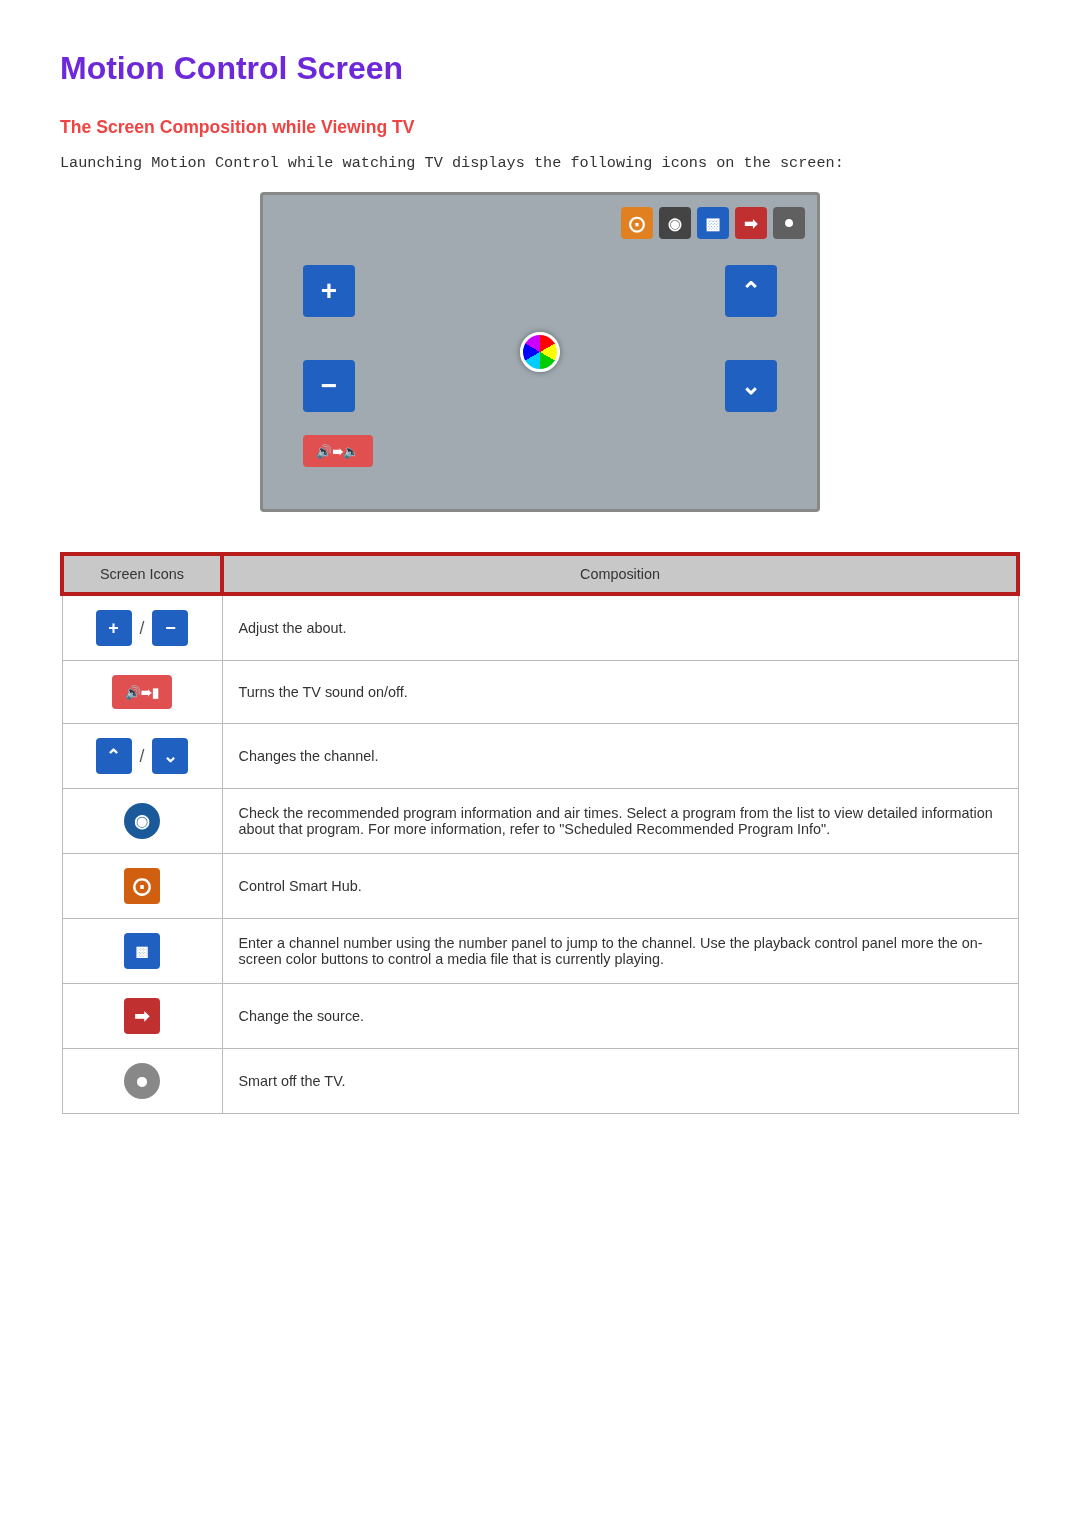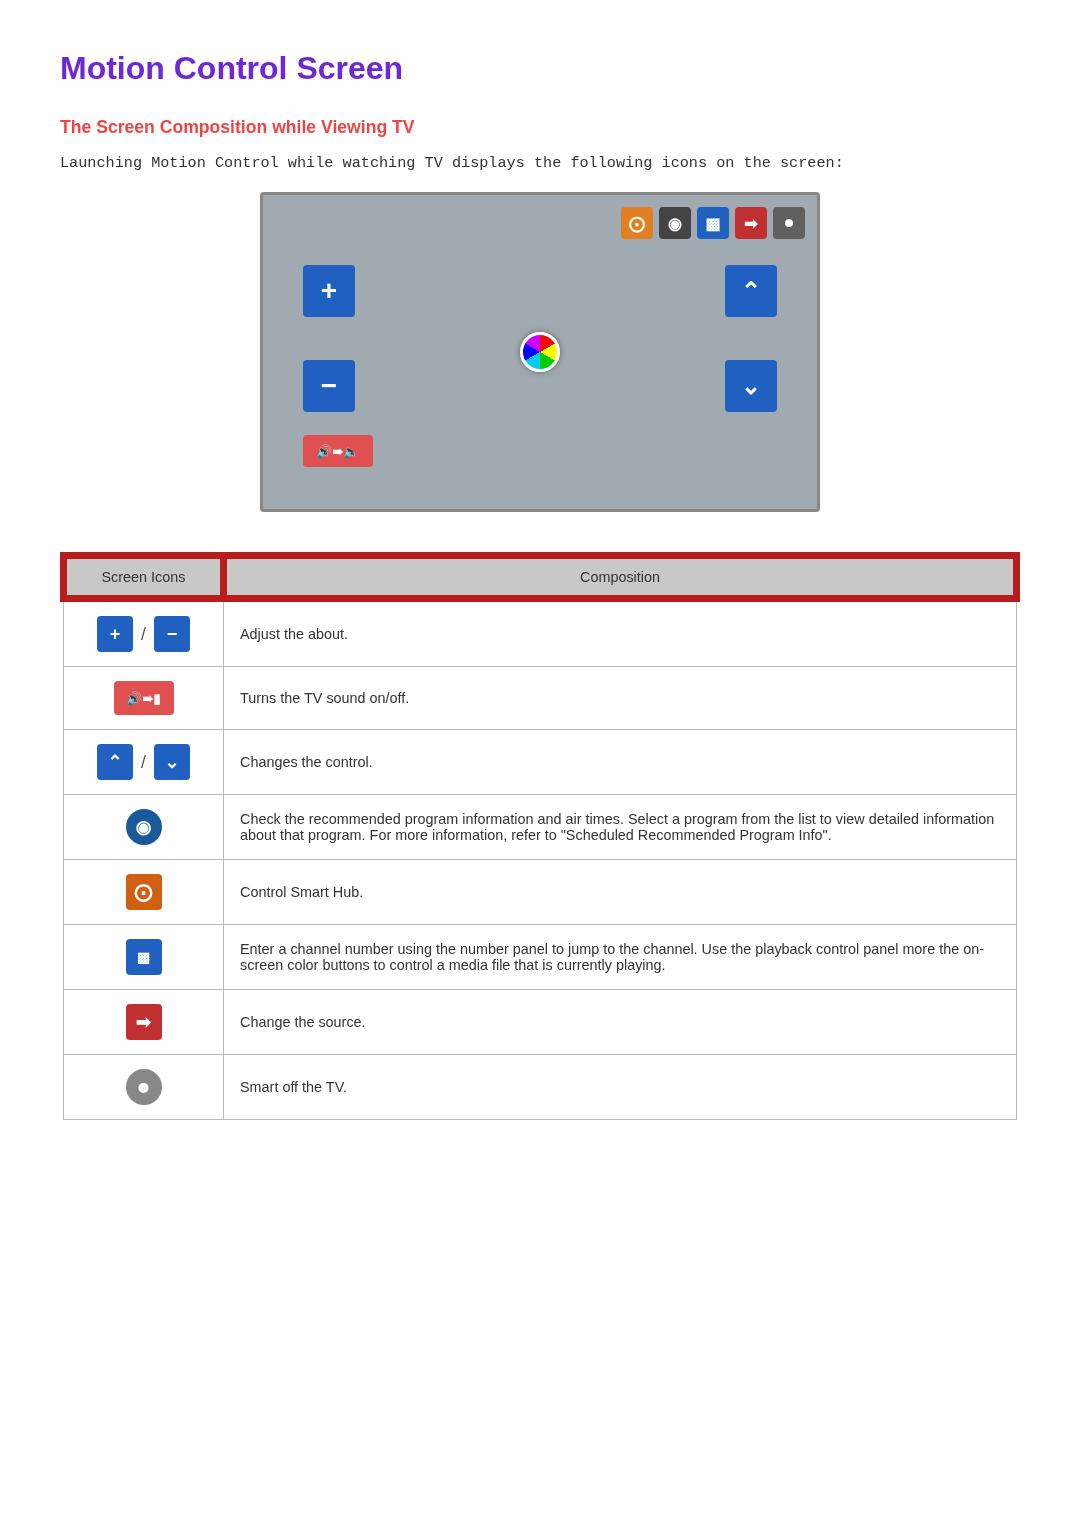--- a/index.html
+++ b/index.html
@@ -190,21 +190,21 @@
       border-collapse: collapse;
       margin-top: 10px;
       font-size: 0.9rem;
     }
 
     .icon-table th {
       background: #c8c8c8;
       padding: 10px 16px;
       text-align: center;
       font-weight: normal;
-      border: 7px solid #b91c1c;
+      border: 4px solid #b91c1c;
     }
 
     .icon-table td {
       border: 1px solid #bbb;
       padding: 14px 16px;
       vertical-align: middle;
     }
 
     .icon-table td:first-child {
       text-align: center;
@@ -311,21 +311,21 @@
       </td>
       <td>Turns the TV sound on/off.</td>
     </tr>
 
     <tr>
       <td>
         <span class="tbl-icon blue">⌃</span>
         <span class="icon-sep">/</span>
         <span class="tbl-icon blue">⌄</span>
       </td>
-      <td>Changes the control.</td>
+      <td>Changes the channel.</td>
     </tr>
 
     <tr>
       <td>
         <span class="tbl-icon darkblue" style="border-radius:50%; background:#1a5a9a;">◉</span>
       </td>
       <td>Check the recommended program information and air times. Select a program from the list to view detailed information about that program. For more information, refer to "Scheduled Recommended Program Info".</td>
     </tr>
 
     <tr>

